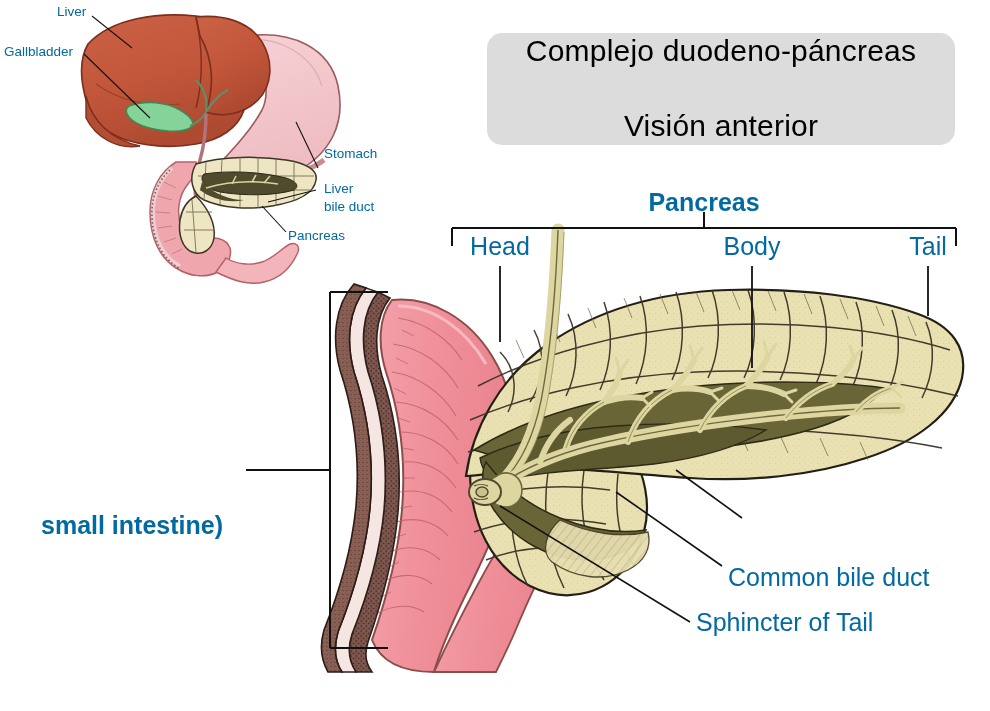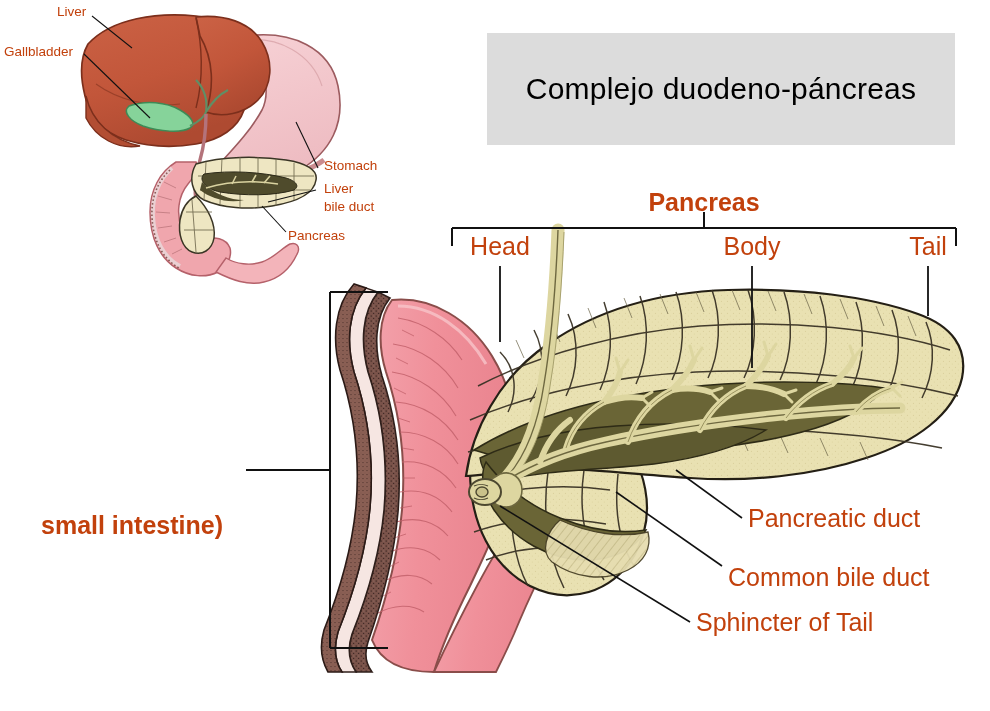--- a/index.html
+++ b/index.html
@@ -5,26 +5,26 @@
   html,body{margin:0;padding:0;background:#fff;}
   body{width:990px;height:711px;position:relative;overflow:hidden;
        font-family:"Liberation Sans",sans-serif;color:#111;}
   .stage{position:absolute;inset:0;width:990px;height:711px;}
   svg.art{position:absolute;left:0;top:0;width:990px;height:711px;}
 
   
   #title-card{
     position:absolute;left:487px;top:33px;width:468px;height:112px;
     background:#dcdcdc;display:flex;flex-direction:column;
-    align-items:center;justify-content:center;line-height:1.22;
+    align-items:center;justify-content:space-between;line-height:1.22;border-radius:15px;
   }
   #title-card .tline{font-size:30px;color:#000;letter-spacing:.2px;}
 
   
-  .lbl{position:absolute;font-size:25px;color:#c2410c;white-space:nowrap;line-height:1.16;}
+  .lbl{position:absolute;font-size:25px;color:#0369a1;white-space:nowrap;line-height:1.16;}
   .lbl.sm{font-size:13.5px;}
   .lbl.bold{font-weight:bold;}
   .lbl.ctr{text-align:center;}
   .lbl.mid{text-align:center;transform:translateX(-50%);}
 </style>
 </head>
 <body>
 
 <div class="stage">
 
@@ -362,33 +362,33 @@
       <g stroke="#111" stroke-width="1.6" fill="none">
         <path d="M676 470 L742 518"></path>
         <path d="M616 492 L722 566"></path>
         <path d="M500 506 L690 622"></path>
       </g>
     </g>
   </svg>
 
   <div id="title-card">
     <div class="tline">Complejo duodeno-páncreas</div>
+    <div class="tline">Visión anterior</div>
   </div>
 
   <div class="lbl sm" style="left:57px;top:4px;">Liver</div>
   <div class="lbl sm" style="left:4px;top:44px;">Gallbladder</div>
-  <div class="lbl sm" style="left:324px;top:158px;">Stomach</div>
+  <div class="lbl sm" style="left:324px;top:146px;">Stomach</div>
   <div class="lbl sm" style="left:324px;top:181px;">Liver</div>
   <div class="lbl sm" style="left:324px;top:199px;">bile duct</div>
   <div class="lbl sm" style="left:288px;top:228px;">Pancreas</div>
 
   <div class="lbl bold mid" style="left:704px;top:188px;font-size:25px;">Pancreas</div>
   <div class="lbl mid" style="left:500px;top:232px;">Head</div>
   <div class="lbl mid" style="left:752px;top:232px;">Body</div>
   <div class="lbl mid" style="left:928px;top:232px;">Tail</div>
 
   <div class="lbl ctr" style="left:18px;top:511px;width:228px;font-weight:bold;">small intestine)</div>
 
-  <div class="lbl" style="left:748px;top:504px;">Pancreatic duct</div>
   <div class="lbl" style="left:728px;top:552px;margin-top:11px;">Common bile duct</div>
   <div class="lbl" style="left:696px;top:608px;">Sphincter of Tail</div>
 
 </div>
 
 </body></html>

